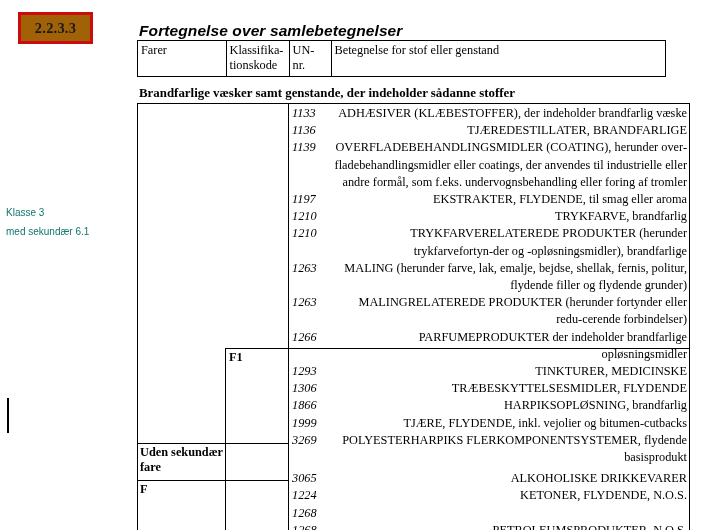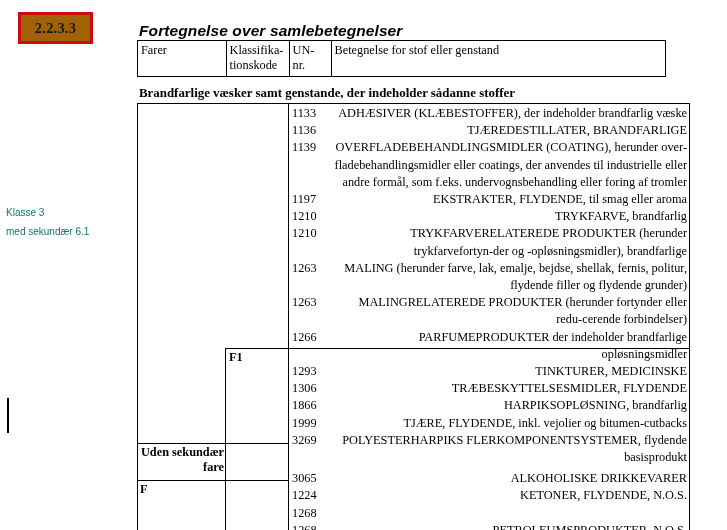--- a/index.html
+++ b/index.html
@@ -139,21 +139,20 @@
   #hrule-f1-top     { left: 88px;  top: 245px; width: 464px; }
   #hrule-uden-top   { left: 0px;   top: 340px; width: 152px; }
   #hrule-f-top      { left: 0px;   top: 377px; width: 152px; }
 
   
   .cell-label {
     position: absolute;
     font-weight: bold;
     font-size: 12.3px;
     line-height: 15px;
-    text-align: right;
   }
   #label-f1    { left: 92px; top: 247px; }
   #label-uden  { left: 3px;  top: 342px; width: 84px; }
   #label-f     { left: 3px;  top: 379px; }
 
   
   #rows {
     position: absolute;
     left: 155px;
     top: 2px;
@@ -162,20 +161,21 @@
   .srow {
     position: relative;
     display: flex;
     align-items: flex-start;
   }
   .srow .un {
     width: 40px;
     flex: 0 0 40px;
     font-size: 12.3px;
     line-height: 17.2px;
+    font-style: italic;
   }
   .srow .desc {
     flex: 1 1 auto;
     font-size: 12.3px;
     line-height: 17.2px;
     text-align: right;
   }
   .srow.gap-before { margin-top: 4px; }
 </style>
 </head>

